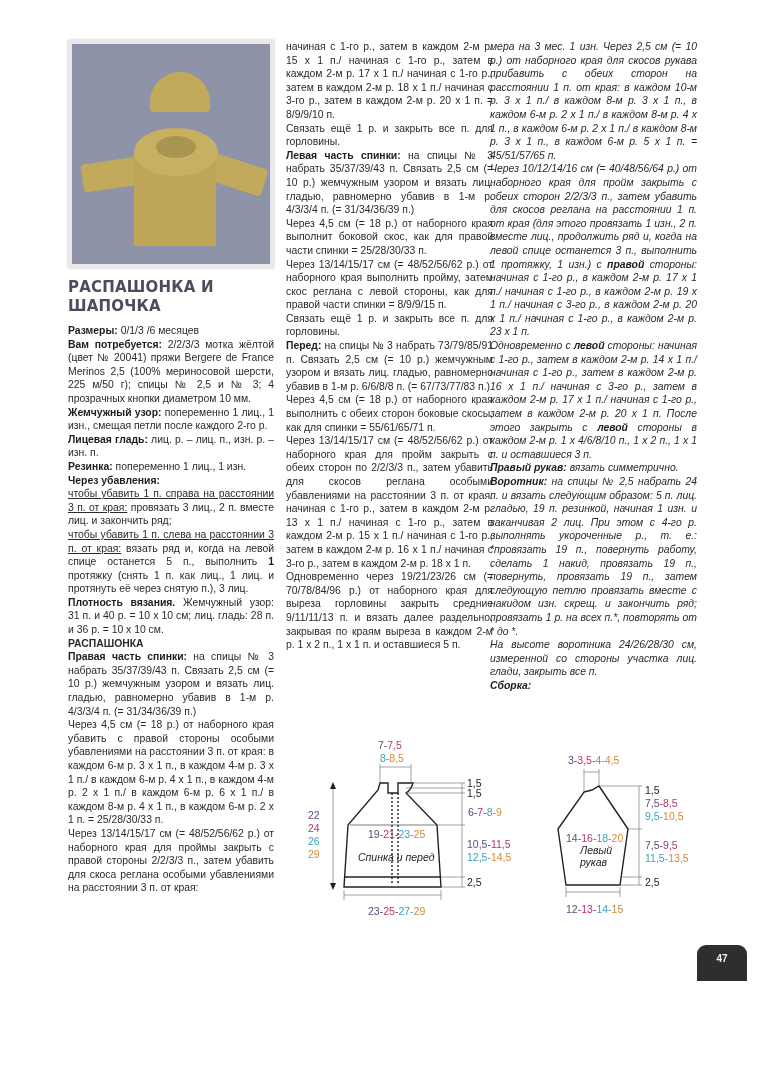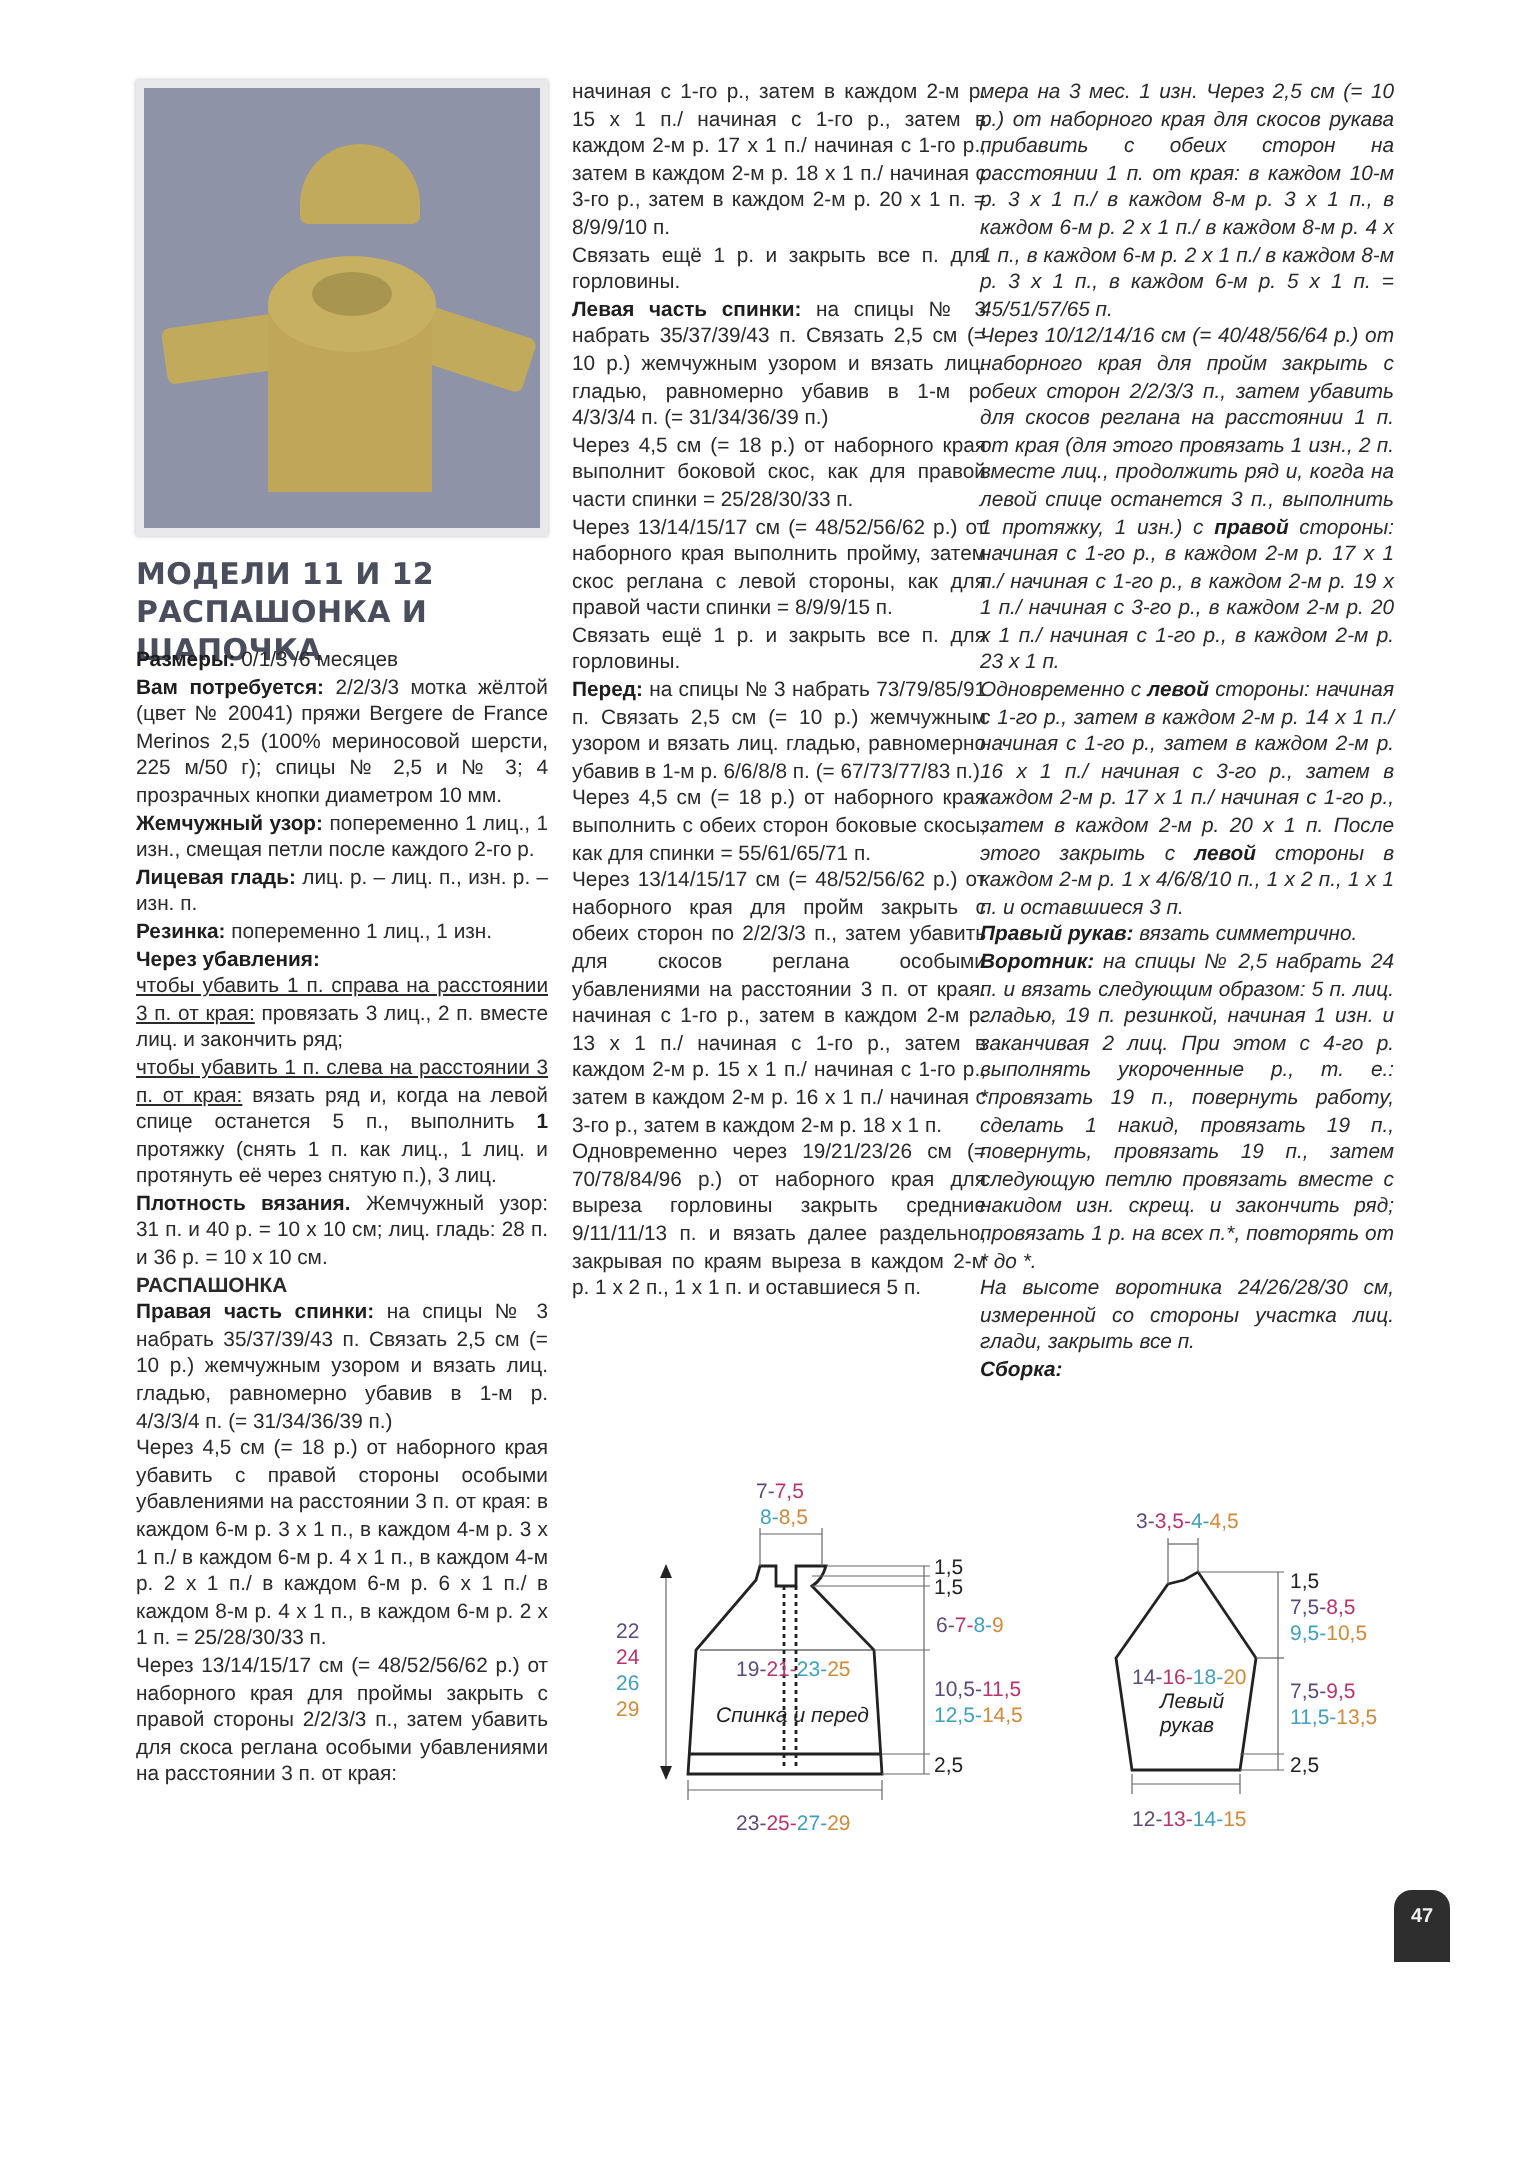--- a/index.html
+++ b/index.html
@@ -17,38 +17,37 @@
   .hat { position: absolute; left: 78px; top: 28px; width: 60px; height: 40px; background: #c2aa5c; border-radius: 30px 30px 4px 4px; }
   .sweater-body { position: absolute; left: 62px; top: 110px; width: 82px; height: 92px; background: #bfa658; }
   .sleeve-l { position: absolute; left: 10px; top: 116px; width: 66px; height: 28px; background: #c2aa5c; transform: rotate(-8deg); border-radius: 4px; }
   .sleeve-r { position: absolute; left: 132px; top: 116px; width: 62px; height: 28px; background: #c2aa5c; transform: rotate(18deg); border-radius: 4px; }
   .collar { position: absolute; left: 62px; top: 84px; width: 84px; height: 48px; background: #c8b062; border-radius: 50%; }
   .collar-hole { position: absolute; left: 84px; top: 92px; width: 40px; height: 22px; background: #a89550; border-radius: 50%; }
   .title { position: absolute; left: 68px; top: 278px; width: 210px; font-family: "DejaVu Sans", sans-serif; font-weight: bold; font-size: 15px; line-height: 19px; color: #4a4d5c; letter-spacing: 0.2px; }
   .section-head { font-weight: bold; margin-top: 10px; }
   .diagram { position: absolute; }
   .diagram text { font-family: "Liberation Sans", sans-serif; font-size: 10.5px; }
-  .page-num { position: absolute; left: 697px; top: 945px; width: 28px; height: 36px; background: #2e2e2e; border-radius: 9px 9px 0 0; color: #f0f0f0; font-size: 10px; text-align: center; padding-top: 8px; font-weight: bold; }
+  .page-num { position: absolute; left: 697px; top: 945px; width: 50px; height: 36px; background: #2e2e2e; border-radius: 9px 9px 0 0; color: #f0f0f0; font-size: 10px; text-align: center; padding-top: 8px; font-weight: bold; }
 </style>
 </head>
 <body>
 
 <div class="photo-frame">
   <div class="photo">
     <div class="hat"></div>
     <div class="sleeve-l"></div>
     <div class="sleeve-r"></div>
     <div class="sweater-body"></div>
     <div class="collar"></div>
     <div class="collar-hole"></div>
   </div>
 </div>
 
 <div class="title">
-  <div>МОДЕЛИ 11 И 12</div>
   <div>РАСПАШОНКА И ШАПОЧКА</div>
 </div>
 
 <div class="col col1">
   <p><b>Размеры:</b><span> 0/1/3 /6 месяцев</span></p>
   <p><b>Вам потребуется:</b><span> 2/2/3/3 мотка жёлтой (цвет № 20041) пряжи Bergere de France Merinos 2,5 (100% мериносовой шерсти, 225 м/50 г); спицы № 2,5 и № 3; 4 прозрачных кнопки диаметром 10 мм.</span></p>
   <p><b>Жемчужный узор:</b><span> попеременно 1 лиц., 1 изн., смещая петли после каждого 2-го р.</span></p>
   <p><b>Лицевая гладь:</b><span> лиц. р. – лиц. п., изн. р. – изн. п.</span></p>
   <p><b>Резинка:</b><span> попеременно 1 лиц., 1 изн.</span></p>
   <p><b>Через убавления:</b></p>

